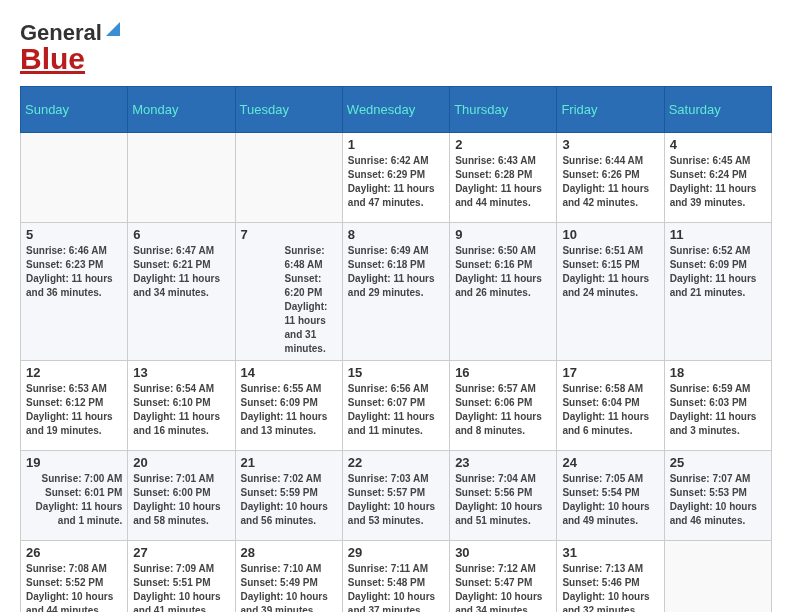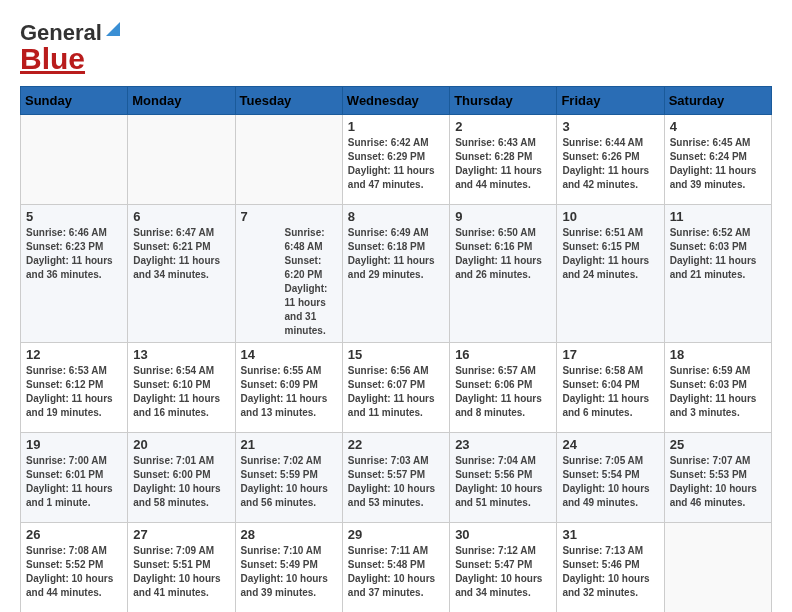--- a/index.html
+++ b/index.html
@@ -35,24 +35,24 @@
       font-size: 16px;
       color: #555;
     }
     table {
       width: 100%;
       border-collapse: collapse;
       table-layout: fixed;
     }
     th {
       background-color: #2a6db5;
-      color: #000000;
-      padding: 6px 4px;
+      color: #5eead4;
+      padding: 15px 4px;
       font-size: 13px;
-      font-weight: bold;
+      font-weight: normal;
       text-align: left;
       border: 1px solid #1a5a9a;
     }
     td {
       border: 1px solid #ccc;
       vertical-align: top;
       padding: 4px 5px;
       height: 90px;
       background: #fff;
       font-size: 10.5px;
@@ -180,21 +180,21 @@
         <td>
           <div class="day-number">10</div>
           <div class="day-info" style="white-space: pre-line;">Sunrise: 6:51 AM
 Sunset: 6:15 PM
 Daylight: 11 hours
 and 24 minutes.</div>
         </td>
         <td>
           <div class="day-number">11</div>
           <div class="day-info" style="white-space: pre-line;">Sunrise: 6:52 AM
-Sunset: 6:03 PM
+Sunset: 6:09 PM
 Daylight: 11 hours
 and 21 minutes.</div>
         </td>
       </tr>
       <tr>
         <td>
           <div class="day-number">12</div>
           <div class="day-info" style="white-space: pre-line;">Sunrise: 6:53 AM
 Sunset: 6:12 PM
 Daylight: 11 hours
@@ -239,21 +239,21 @@
           <div class="day-number">18</div>
           <div class="day-info" style="white-space: pre-line;">Sunrise: 6:59 AM
 Sunset: 6:03 PM
 Daylight: 11 hours
 and 3 minutes.</div>
         </td>
       </tr>
       <tr>
         <td>
           <div class="day-number">19</div>
-          <div class="day-info" style="white-space: pre-line;">Sunrise: 7:00 AM
+          <div class="day-info" style="white-space: pre-line; text-align: right;">Sunrise: 7:00 AM
 Sunset: 6:01 PM
 Daylight: 11 hours
 and 1 minute.</div>
         </td>
         <td>
           <div class="day-number">20</div>
           <div class="day-info" style="white-space: pre-line;">Sunrise: 7:01 AM
 Sunset: 6:00 PM
 Daylight: 10 hours
 and 58 minutes.</div>

